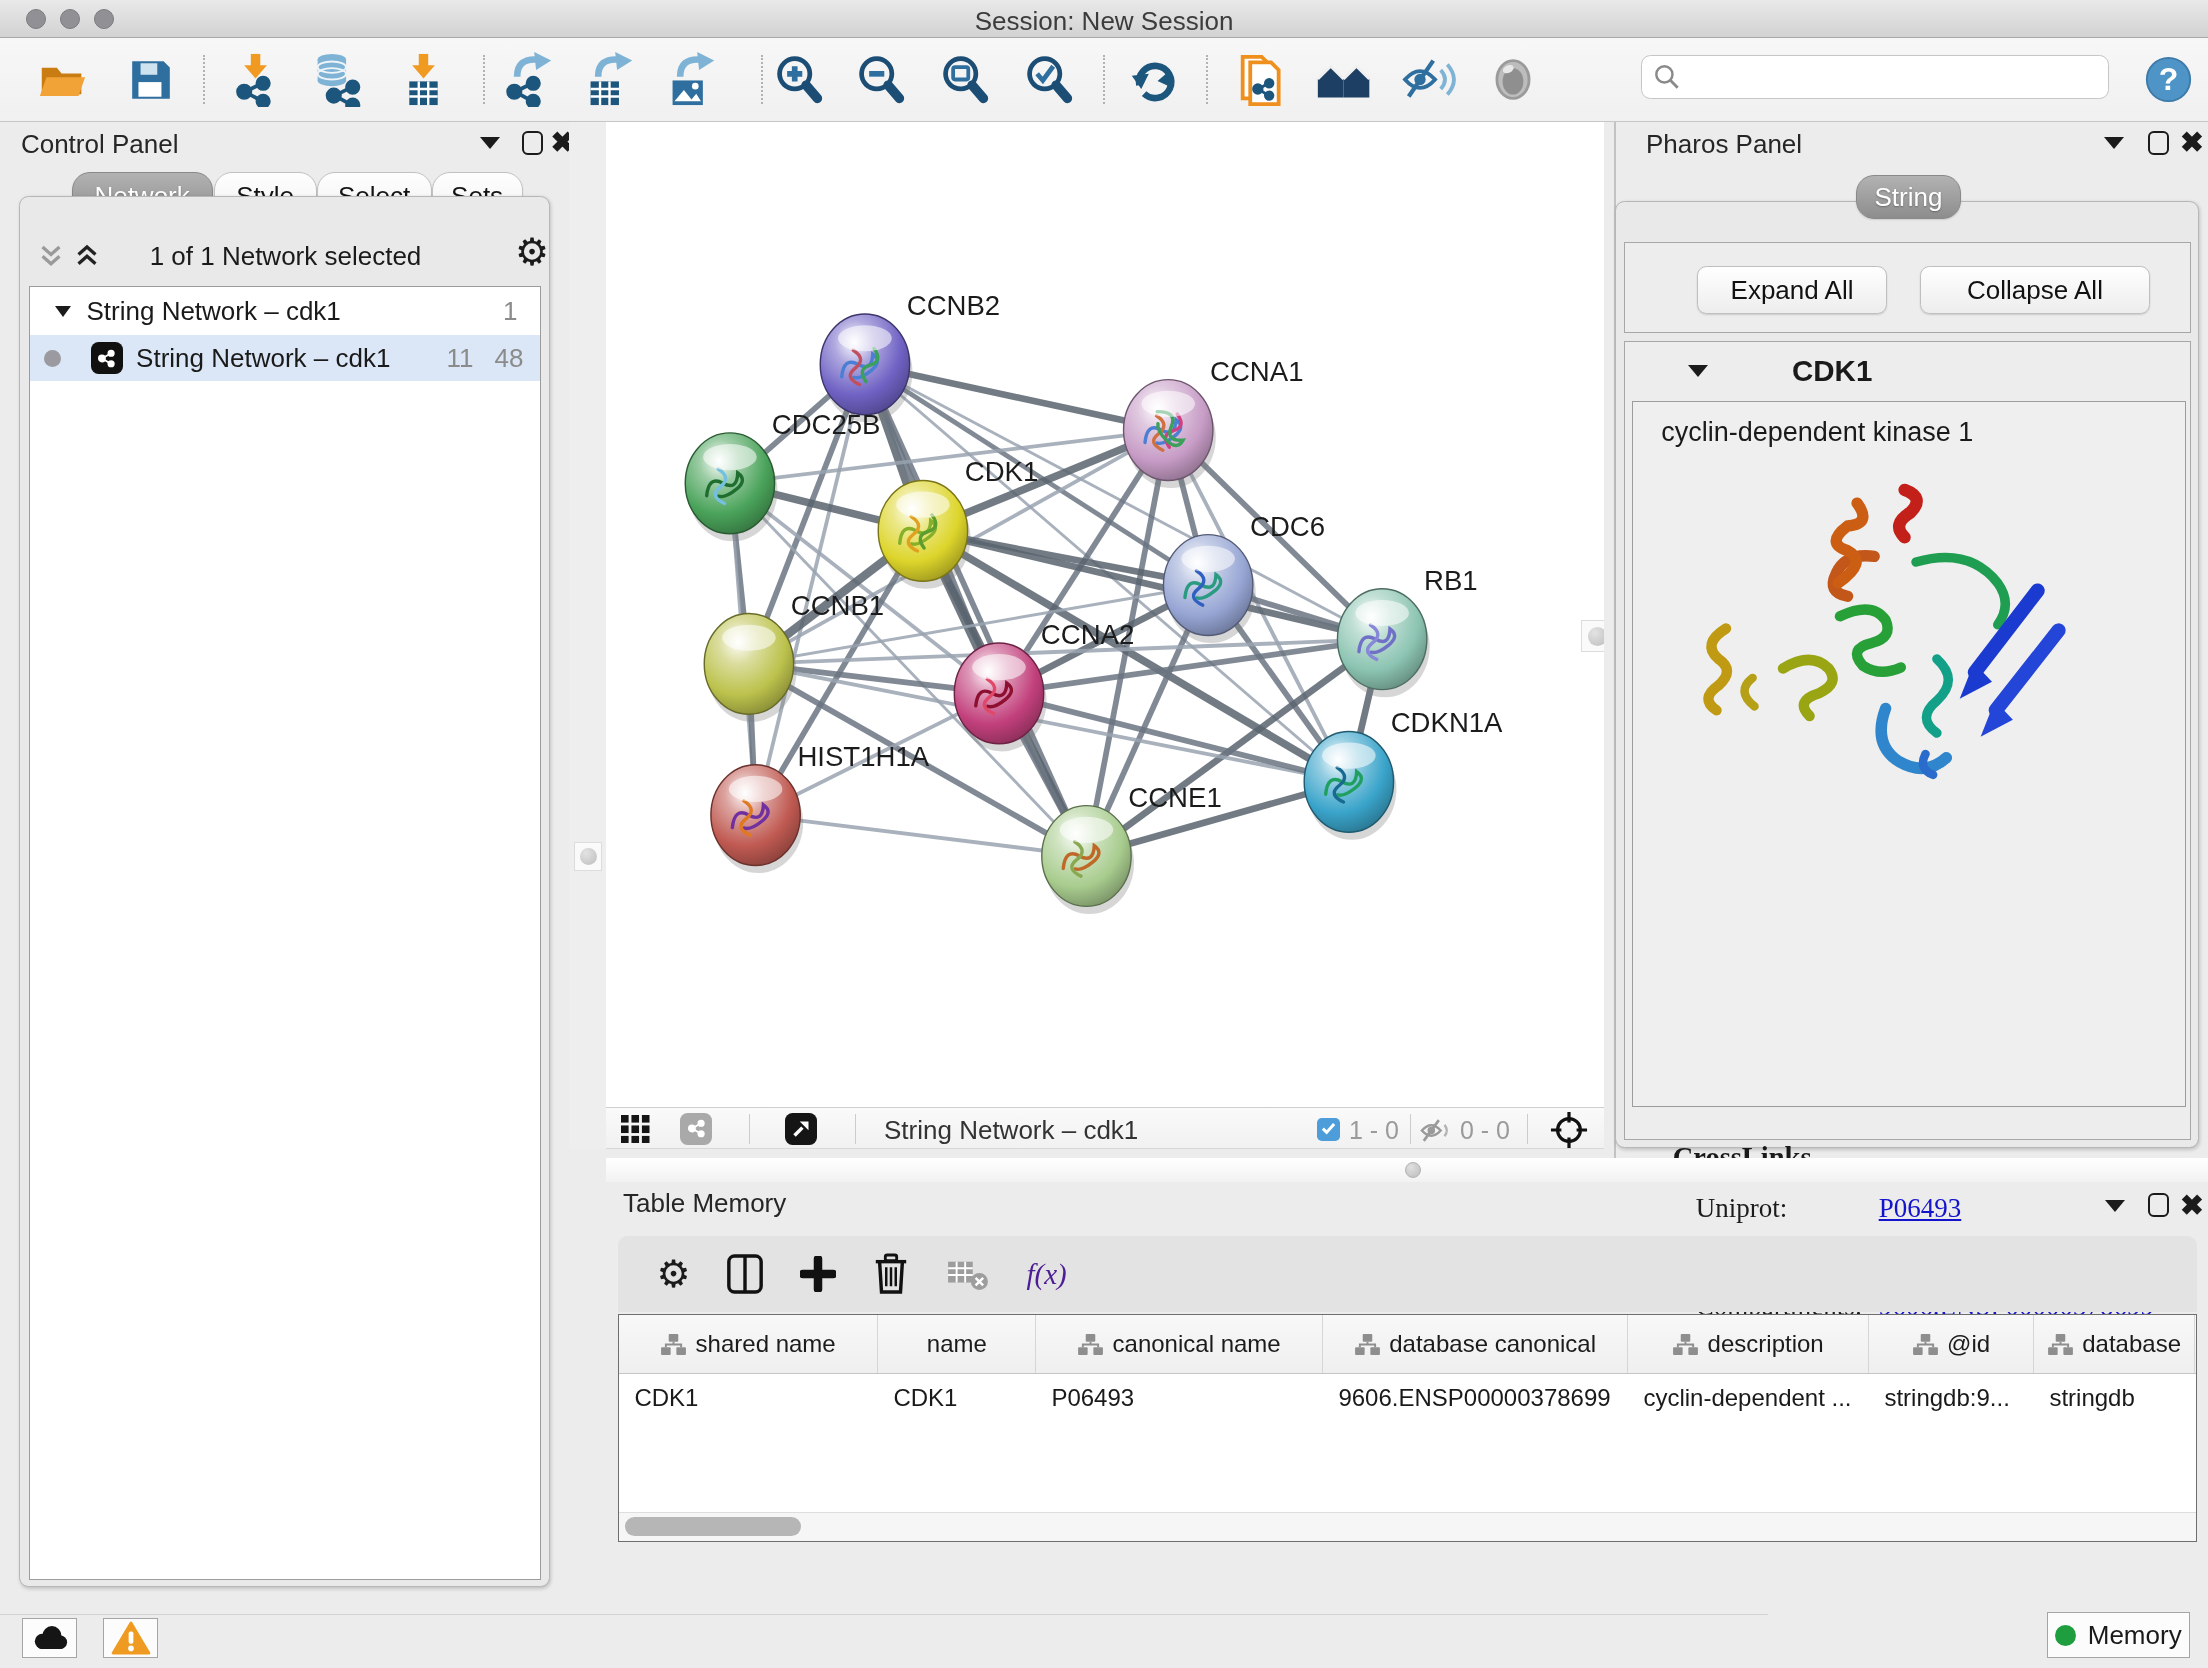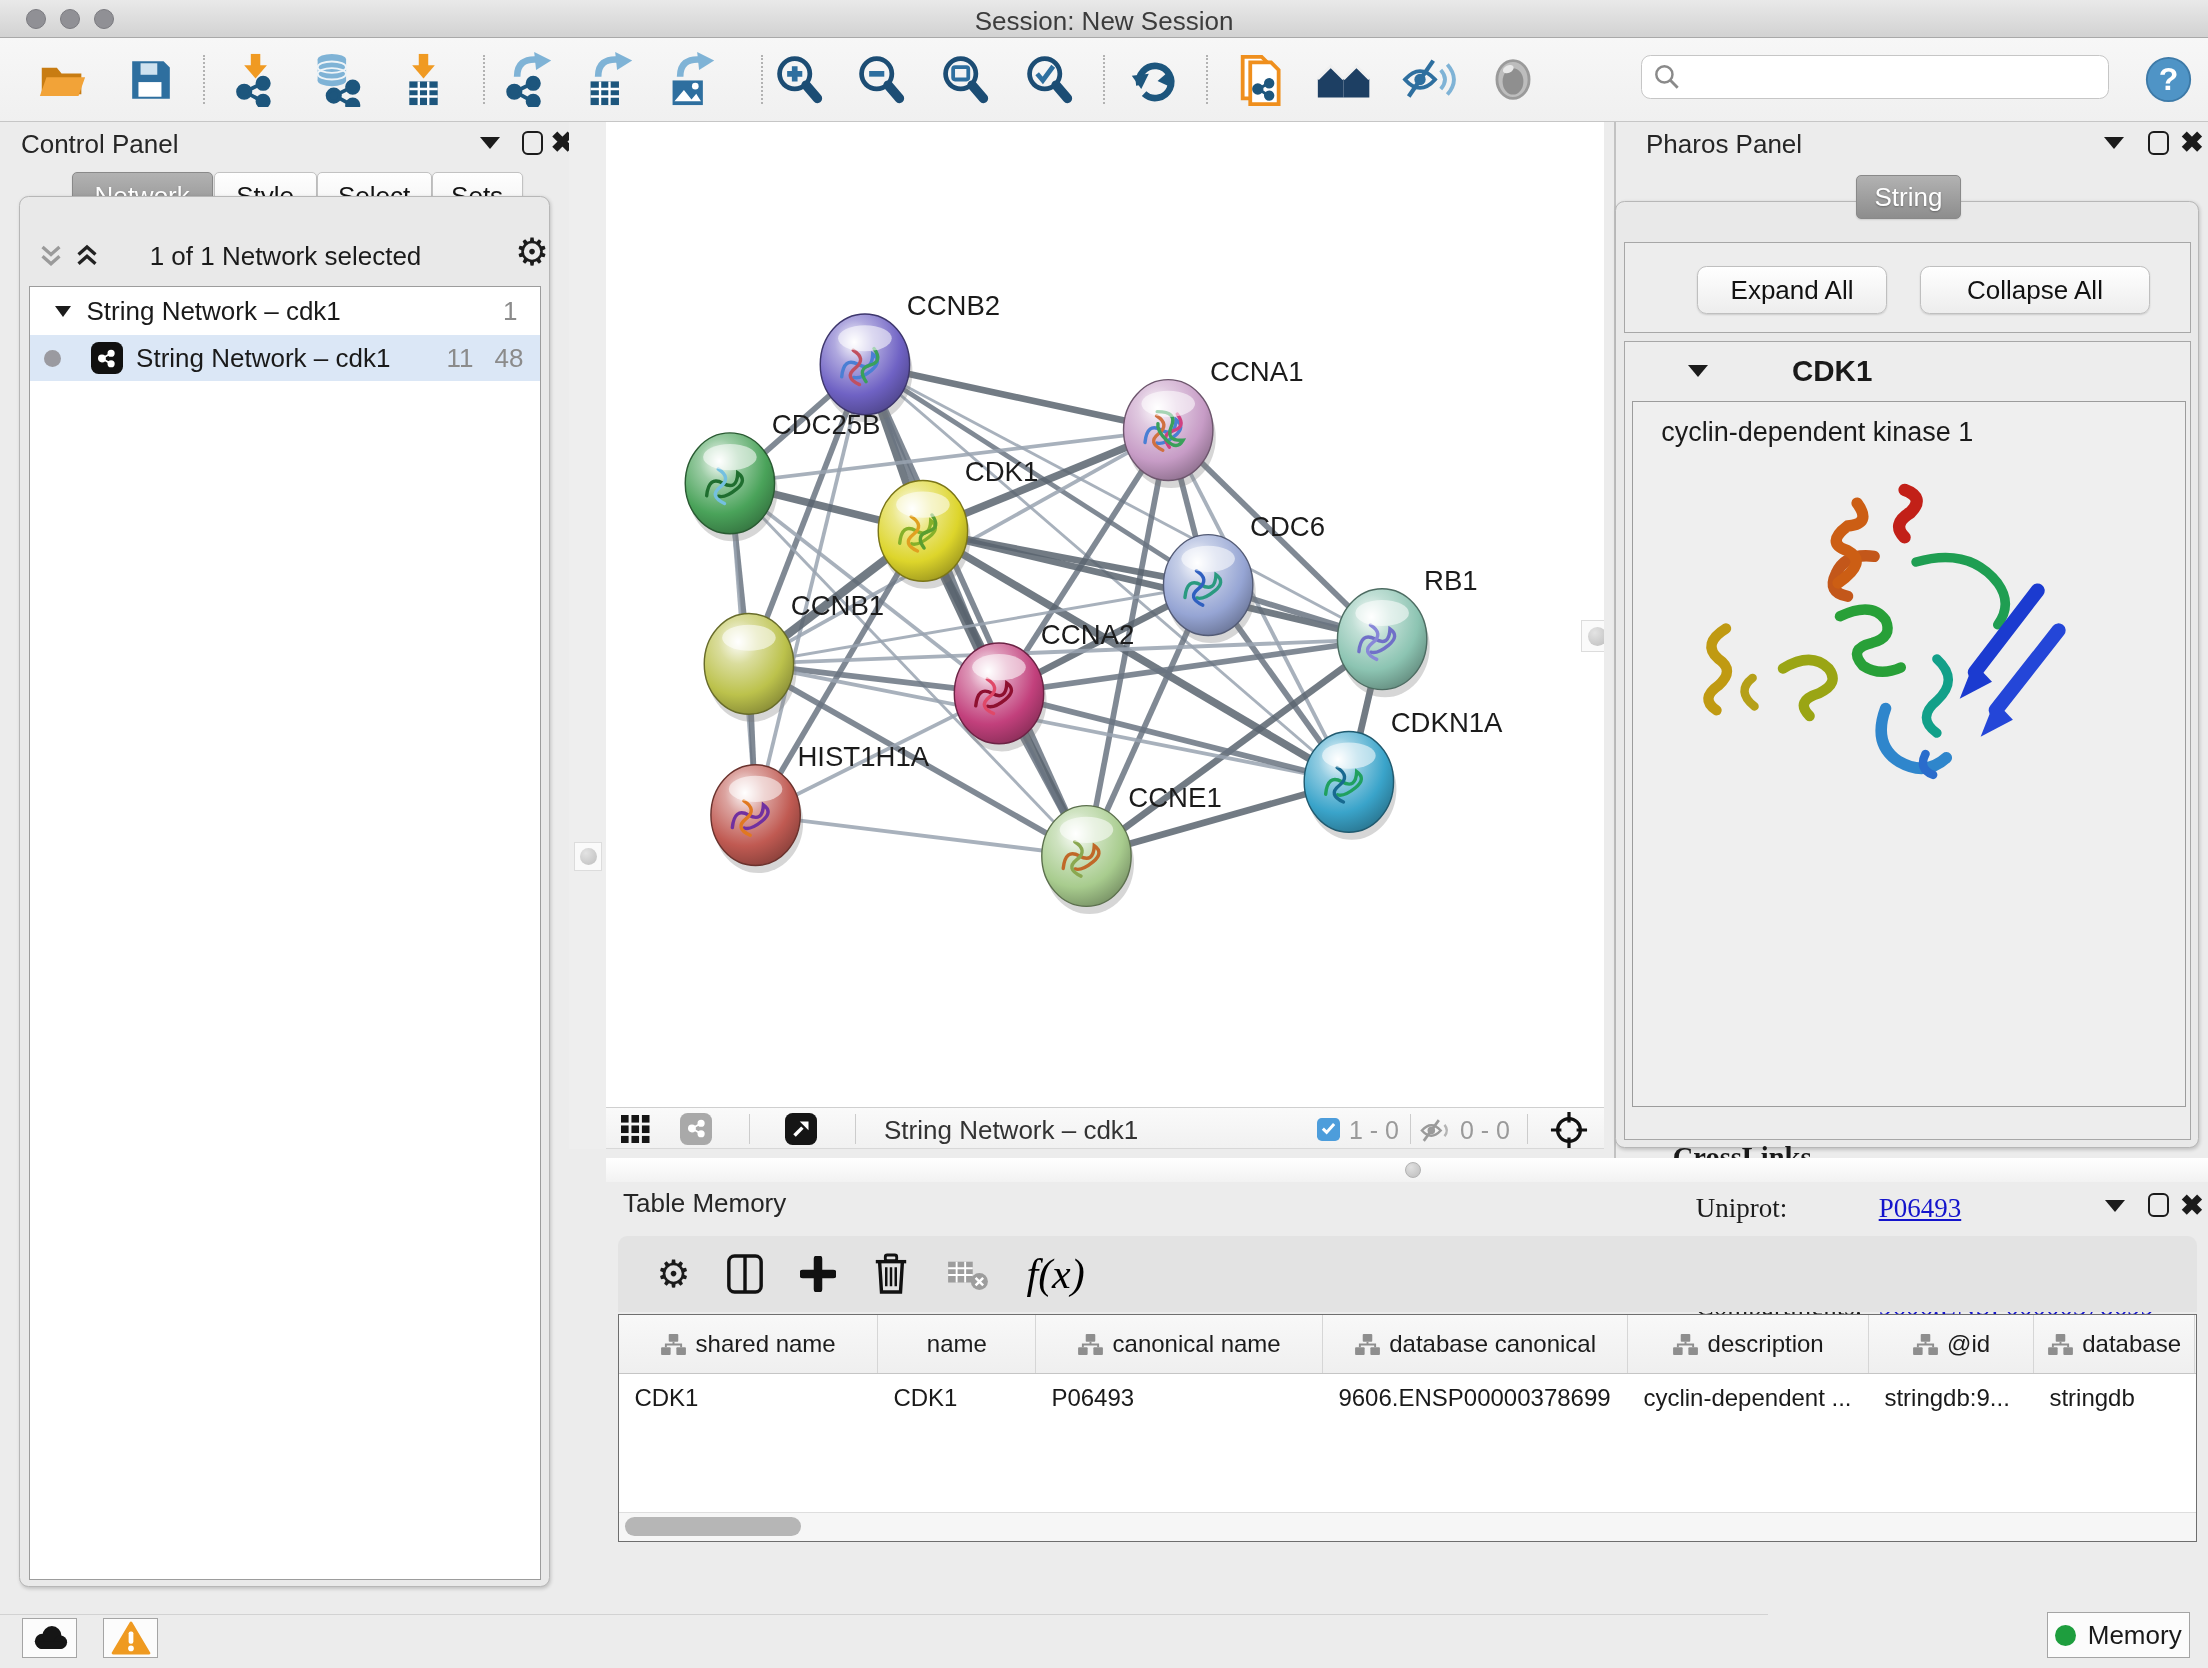--- a/index.html
+++ b/index.html
@@ -14,21 +14,21 @@
   .toolbar{left:0;top:38px;width:2208px;height:84px;background:linear-gradient(#f7f7f7,#f0f0f0);border-bottom:1.9px solid #c6c6c6}
   .tbi{top:13.3px;width:57px;height:57px;display:flex;align-items:center;justify-content:center}
   .tbsep{top:17px;width:0;height:49px;border-left:2.9px dotted #b2b2b2}
   .search{left:1641px;top:17px;width:468px;height:44px;background:#fff;border:1.9px solid #c6c6c6;border-radius:9.5px;display:flex;align-items:center;padding-left:11.4px;gap:7.6px}
   .search input{border:none;outline:none;font-size:25px;width:399px;background:transparent;font-family:"Liberation Sans",sans-serif}
   
   .panel-title{font-size:26px;color:#262626}
   .tri-down{width:0;height:0;border:10.5px solid transparent;border-top:12.4px solid #1b1b1b;border-bottom:0;display:inline-block}
   .float-sq{width:21px;height:24px;border:2.9px solid #1b1b1b;border-radius:5.7px;display:inline-block}
   .close-x{font-size:28.5px;font-weight:bold;color:#1b1b1b;line-height:1}
-  .pill{display:flex;align-items:center;justify-content:center;border:1px solid #c2c2c2;border-radius:5px;background:linear-gradient(#fefefe,#f2f2f2);font-size:26px;color:#141414;box-shadow:0 1px 1.9px rgba(0,0,0,.12)}
+  .pill{display:flex;align-items:center;justify-content:center;border:1px solid #c2c2c2;border-radius:18px;background:linear-gradient(#fefefe,#f2f2f2);font-size:26px;color:#141414;box-shadow:0 1px 1.9px rgba(0,0,0,.12)}
   .pill.active{background:linear-gradient(#b2b2b2,#8d8d8d);color:#fff;border-color:#898989;text-shadow:0 1px 1.9px rgba(0,0,0,.3)}
   .gearglyph{font-size:38px;line-height:1;color:#1b1b1b}
   .bigbox{background:#e9e9e9;border:1px solid #b7b7b7;border-radius:9.5px;box-shadow:1px 1.9px 3.8px rgba(0,0,0,.18)}
   
   .treebox{background:#fff;border:1px solid #9c9c9c}
   .trow{display:flex;align-items:center;font-size:26px;height:48px;position:relative}
   .trow .cnt{color:#8b8b8b}
   .sel{background:#dbe7f6}
   .sharebadge{width:32px;height:32px;background:#101010;border-radius:7.6px;display:flex;align-items:center;justify-content:center}
   
@@ -681,21 +681,21 @@
         <rect x="14" y="2" width="12" height="6" rx="2" stroke="#111" stroke-width="3" fill="none"></rect>
         <path d="M8,9 L10,41 H30 L32,9" stroke="#111" stroke-width="3.6" fill="none"></path>
         <path d="M15,15 V35 M20,15 V35 M25,15 V35" stroke="#111" stroke-width="2.6"></path>
       </svg>
     <svg width="44" height="36" viewBox="0 0 46 38">
         <rect x="2" y="6" width="26" height="22" fill="#9d9d9d"></rect>
         <path d="M2,13 H28 M2,20 H28 M11,6 V28 M20,6 V28" stroke="#fff" stroke-width="2"></path>
         <circle cx="35" cy="27" r="9" fill="#9d9d9d"></circle>
         <path d="M31,23 L39,31 M39,23 L31,31" stroke="#fff" stroke-width="2.6"></path>
       </svg>
-    <span class="serif" style="font-style:italic;font-size:42px;color:#000000">f(x)</span>
+    <span class="serif" style="font-style:italic;font-size:29px;color:#4c1d95">f(x)</span>
   </div>
 
   <div class="abs tblwrap" style="left:12.4px;top:132px;position:absolute">
     <div class="thead" id="tbl-head">
         <div class="th" style="width: 259px;">
           <svg width="25" height="21" viewBox="0 0 26 22">
             <g id="sitemap-proto">
               <rect x="8" y="0" width="10" height="8" rx="1" fill="#8e8e8e"></rect>
               <rect x="0" y="14" width="10" height="8" rx="1" fill="#8e8e8e"></rect>
               <rect x="16" y="14" width="10" height="8" rx="1" fill="#8e8e8e"></rect>

